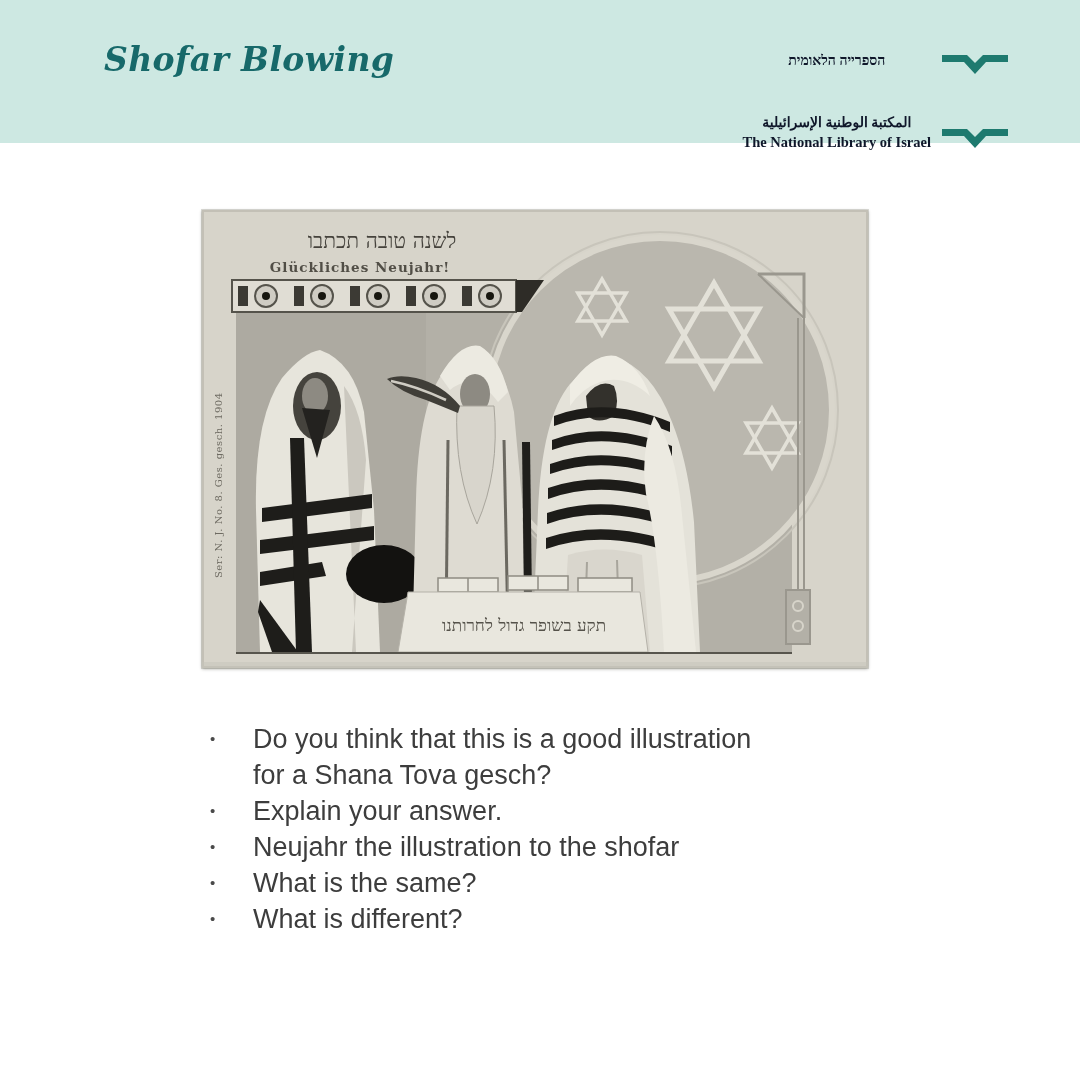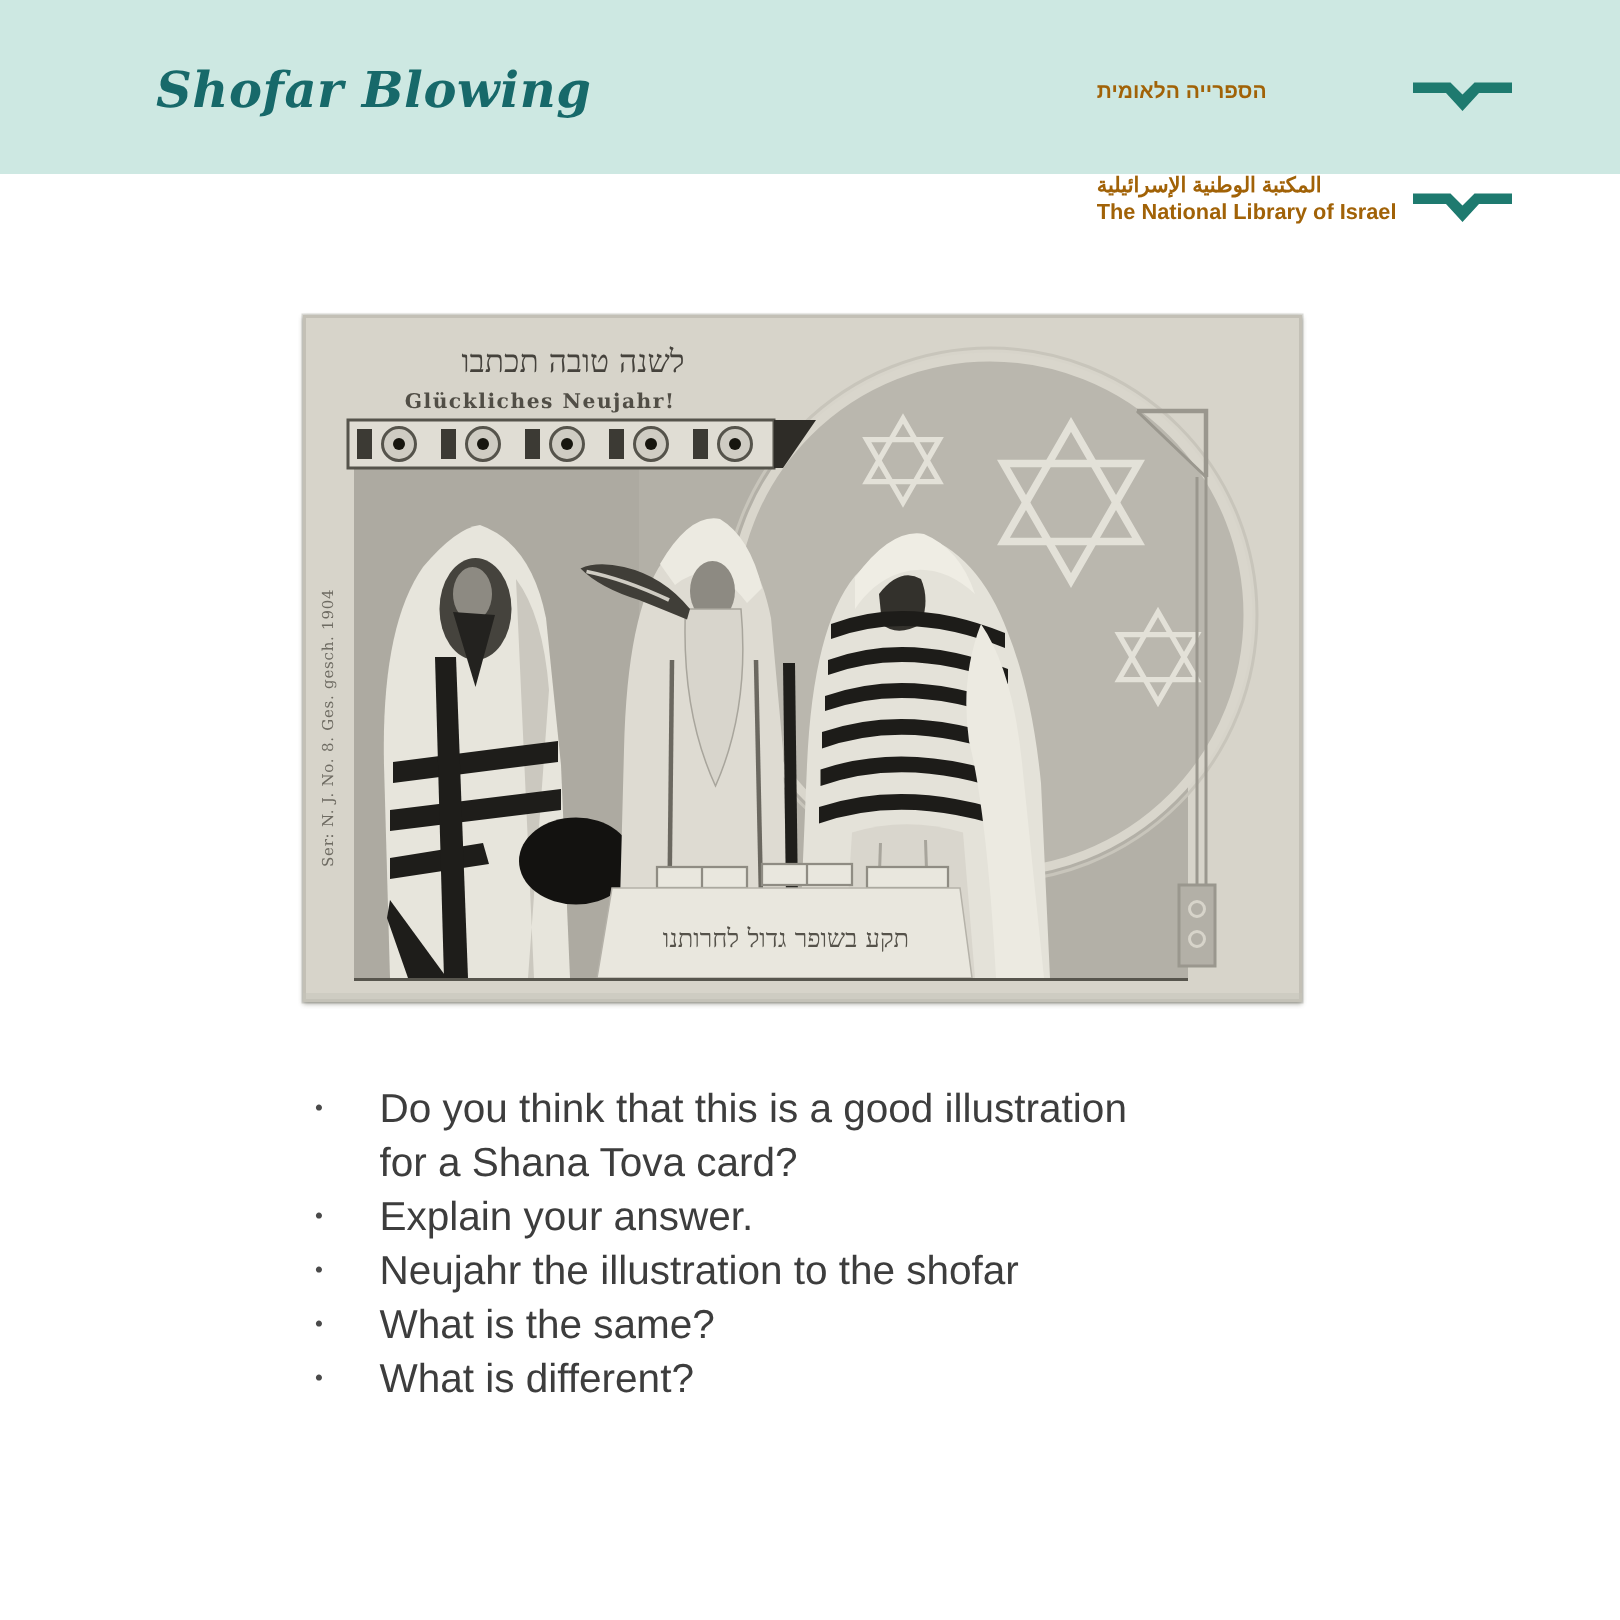--- a/index.html
+++ b/index.html
@@ -1,28 +1,28 @@
 <!DOCTYPE html>
 <html><head>
 <meta charset="utf-8">
 <style>
   html,body{margin:0;padding:0;}
   .page{
     position:relative;width:1080px;height:1080px;background:#ffffff;
     overflow:hidden;font-family:"Liberation Sans",sans-serif;
   }
   
-  .banner{position:absolute;top:0;left:0;width:1080px;height:116px;background:#cde8e2;}
+  .banner{position:absolute;top:0;left:0;width:1080px;height:143px;background:#cde8e2;}
   .title{
     position:absolute;left:104px;top:41px;
     font-family:"DejaVu Serif",serif;font-style:italic;font-weight:700;
     font-size:33px;line-height:38px;color:#17696a;letter-spacing:.4px;
   }
   .logo{position:absolute;top:52px;right:72px;display:flex;gap:11px;align-items:stretch;}
-  .logo-text{text-align:left;color:#a16207;font-family:Liberation Sans, sans-serif;}
+  .logo-text{text-align:center;color:#0f172a;font-family:Liberation Serif, serif;}
   .logo-he{font-size:14px;font-weight:700;line-height:17px;}
   .logo-ar{font-size:14px;font-weight:700;line-height:20px;margin-top:44px;}
   .logo-en{font-size:14.5px;font-weight:700;line-height:18px;}
   .logo-marks{display:flex;flex-direction:column;justify-content:space-between;padding:2px 0;}
   .logo-marks svg{display:block;}
   
   .postcard{
     position:absolute;left:202px;top:210px;width:666px;height:458px;
     box-shadow:0 1px 3px rgba(70,70,55,.45), 0 0 0 1px rgba(120,120,105,.25);
     background:#d7d4ca;
@@ -190,21 +190,21 @@
 
       <text x="0" y="0" transform="translate(20,368) rotate(-90)" font-family="'DejaVu Serif',serif" font-size="10" fill="#6e6b62" letter-spacing=".5">Ser: N. J. No. 8.  Ges. gesch. 1904</text>
     </svg>
   </div>
 
   <div class="questions">
     <div class="q-item">
       <div class="q-marker">•</div>
       <div class="q-lines">
         <div>Do you think that this is a good illustration</div>
-        <div>for a Shana Tova card?</div>
+        <div>for a Shana Tova gesch?</div>
       </div>
     </div>
     <div class="q-item">
       <div class="q-marker">•</div>
       <div class="q-lines">
         <div>Explain your answer.</div>
       </div>
     </div>
     <div class="q-item">
       <div class="q-marker">•</div>

